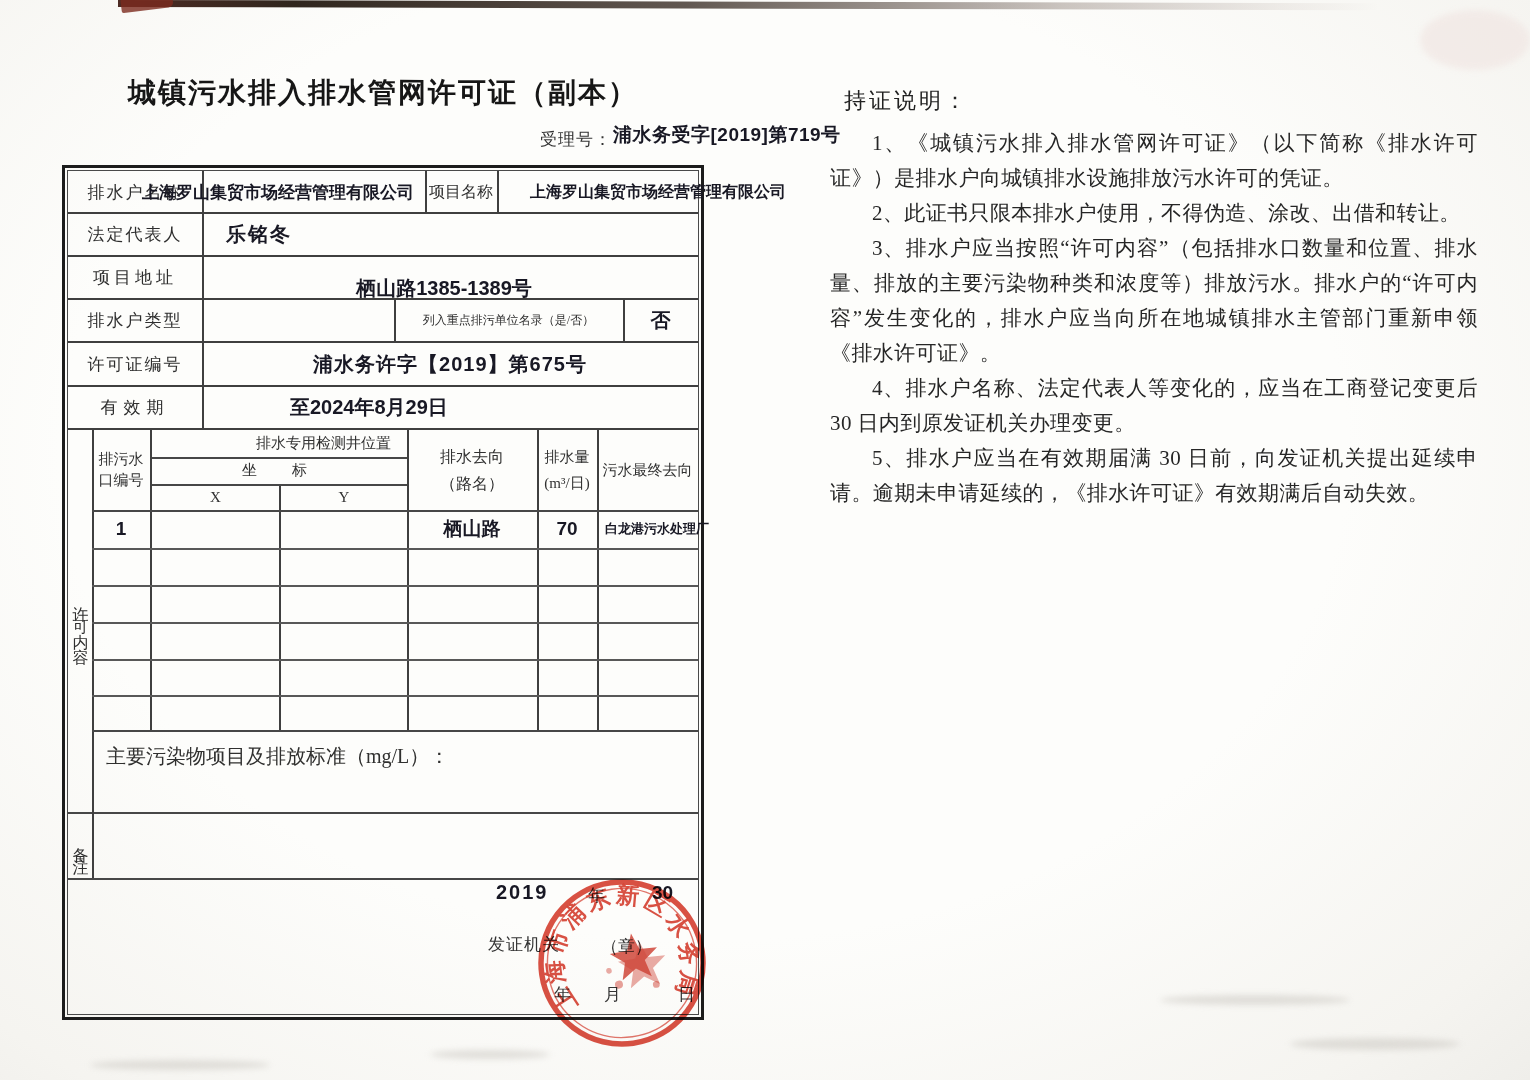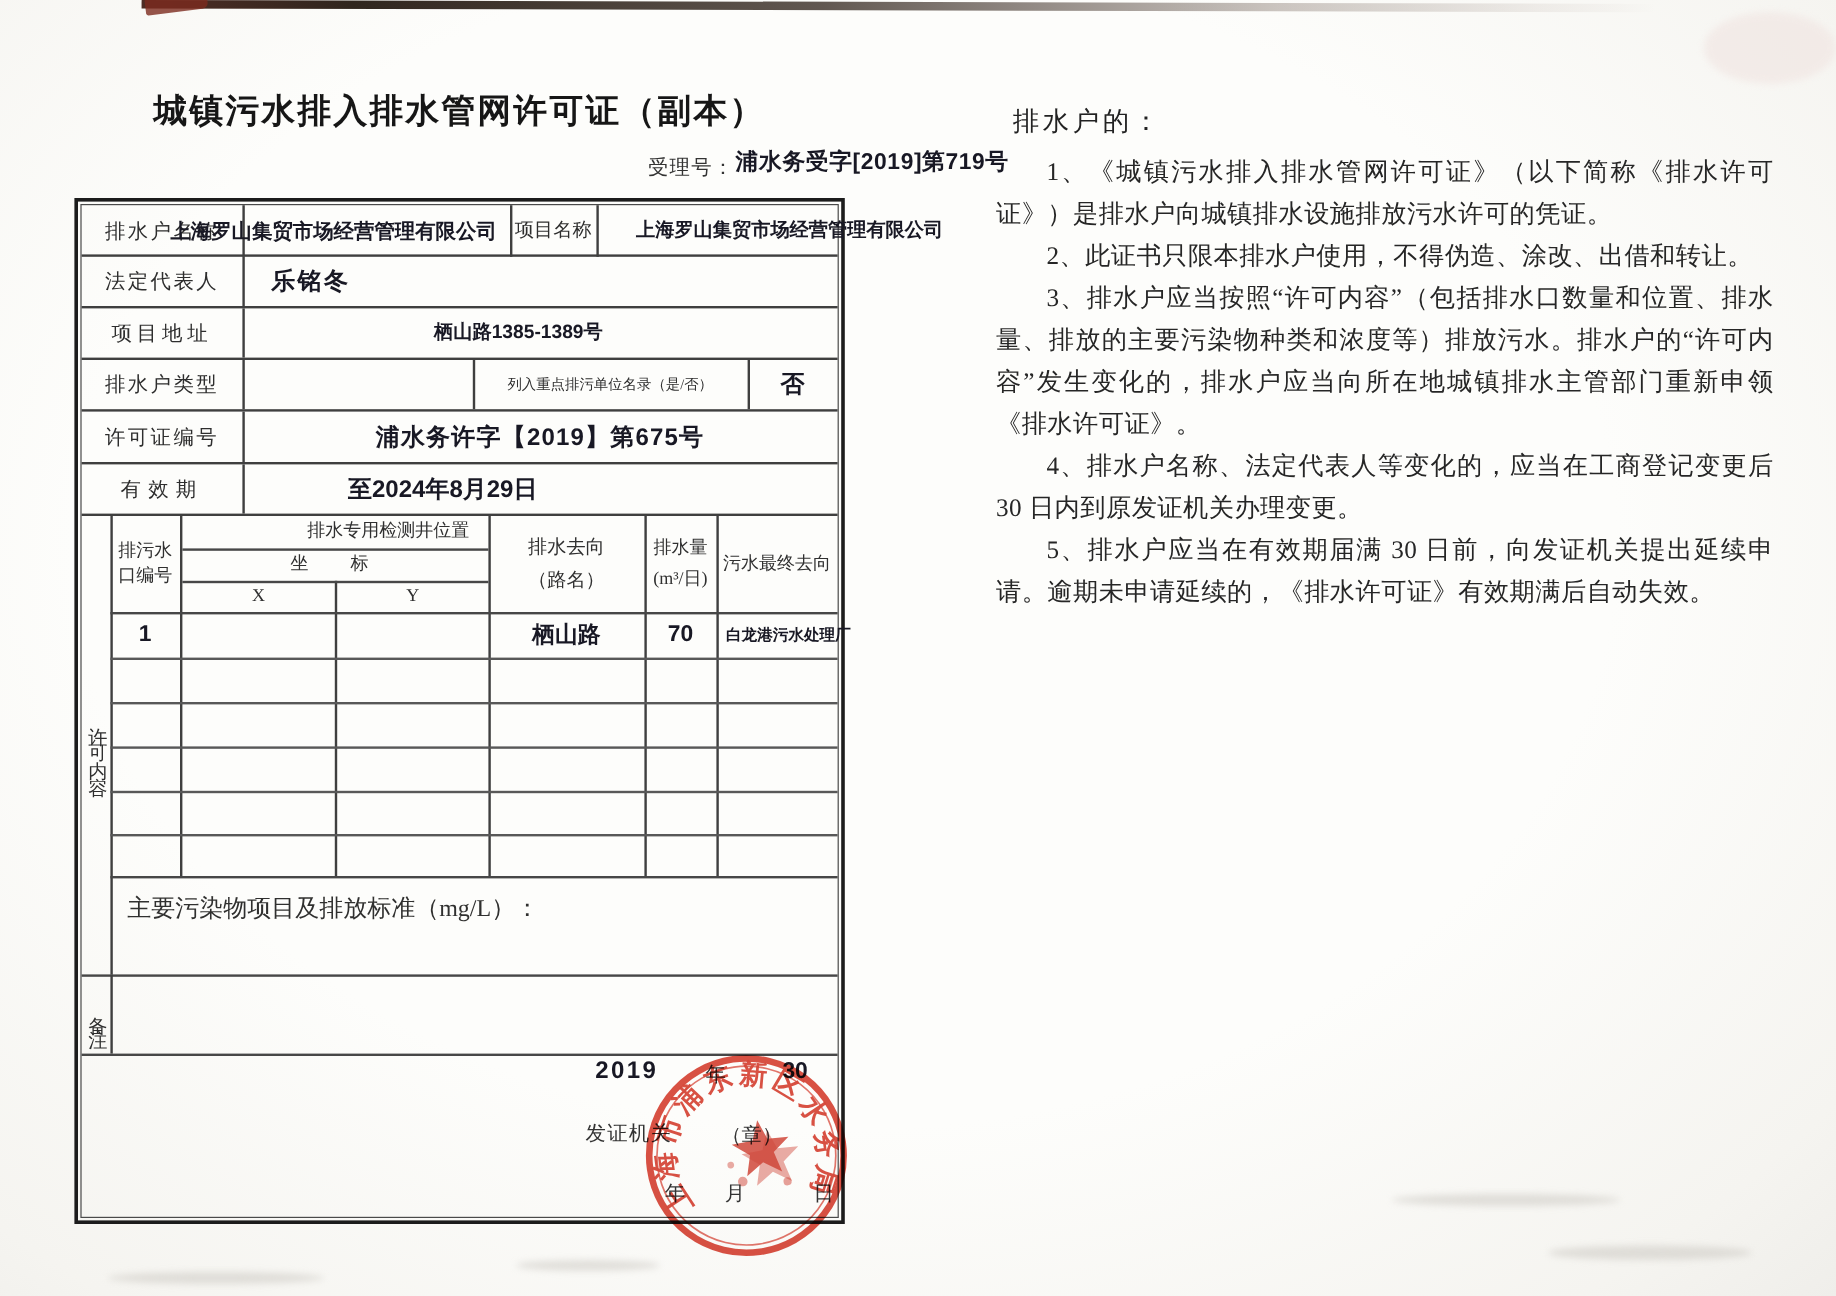--- a/index.html
+++ b/index.html
@@ -76,21 +76,21 @@
 
     <div class="irow" style="top:43px;height:43px;">
       <div class="vline" style="left:134px;top:0;height:41px;"></div>
       <div class="cell cell-label" style="left:0;top:0;width:134px;height:41px;">法定代表人</div>
       <div class="cell val nowrap" style="left:158px;top:0;height:41px;font-size:20px;letter-spacing:2px;">乐铭冬</div>
     </div>
 
     <div class="irow" style="top:86px;height:43px;">
       <div class="vline" style="left:134px;top:0;height:41px;"></div>
       <div class="cell cell-label" style="left:0;top:0;width:134px;height:41px;letter-spacing:4px;">项目地址</div>
-      <div class="cell val nowrap" style="left:134px;top:0;width:460px;height:41px;font-size:16px;">栖山路1385-1389号</div>
+      <div class="cell val nowrap" style="left:134px;top:11px;width:460px;height:41px;font-size:20px;padding-left:12px;">栖山路1385-1389号</div>
     </div>
 
     <div class="irow" style="top:129px;height:43px;">
       <div class="vline" style="left:134px;top:0;height:41px;"></div>
       <div class="vline" style="left:326px;top:0;height:41px;"></div>
       <div class="vline" style="left:555px;top:0;height:41px;"></div>
       <div class="cell cell-label" style="left:0;top:0;width:134px;height:41px;">排水户类型</div>
       <div class="cell val" style="left:134px;top:0;width:192px;height:41px;"></div>
       <div class="cell lbl nowrap" style="left:326px;top:0;width:229px;height:41px;font-size:12px;">列入重点排污单位名录（是/否）</div>
       <div class="cell val" style="left:555px;top:0;width:75px;height:41px;font-size:20px;">否</div>
@@ -176,21 +176,21 @@
       </text>
       <polygon fill="#cf382a" opacity="0.85" points="113,72 119.2,88.5 136.8,89.3 123,100.2 127.7,117.2 113,107.5 98.3,117.2 103,100.2 89.2,89.3 106.8,88.5"></polygon>
       <polygon fill="#cf382a" opacity="0.45" transform="translate(7,9)" points="113,72 119.2,88.5 136.8,89.3 123,100.2 127.7,117.2 113,107.5 98.3,117.2 103,100.2 89.2,89.3 106.8,88.5"></polygon>
       <circle cx="94" cy="121" r="4" fill="#cf382a" opacity="0.5"></circle>
       <circle cx="131" cy="126" r="3.4" fill="#cf382a" opacity="0.5"></circle>
       <circle cx="86" cy="106" r="2.8" fill="#cf382a" opacity="0.45"></circle>
     </g>
   </svg>
 
   <div class="notes">
-    <div class="notes-heading">排水户的：</div>
+    <div class="notes-heading">持证说明：</div>
     <p>1、《城镇污水排入排水管网许可证》（以下简称《排水许可证》）是排水户向城镇排水设施排放污水许可的凭证。</p>
     <p>2、此证书只限本排水户使用，不得伪造、涂改、出借和转让。</p>
     <p>3、排水户应当按照“许可内容”（包括排水口数量和位置、排水量、排放的主要污染物种类和浓度等）排放污水。排水户的“许可内容”发生变化的，排水户应当向所在地城镇排水主管部门重新申领《排水许可证》。</p>
     <p>4、排水户名称、法定代表人等变化的，应当在工商登记变更后 30 日内到原发证机关办理变更。</p>
     <p>5、排水户应当在有效期届满 30 日前，向发证机关提出延续申请。逾期未申请延续的，《排水许可证》有效期满后自动失效。</p>
   </div>
 
 </div>
 
 </body></html>

